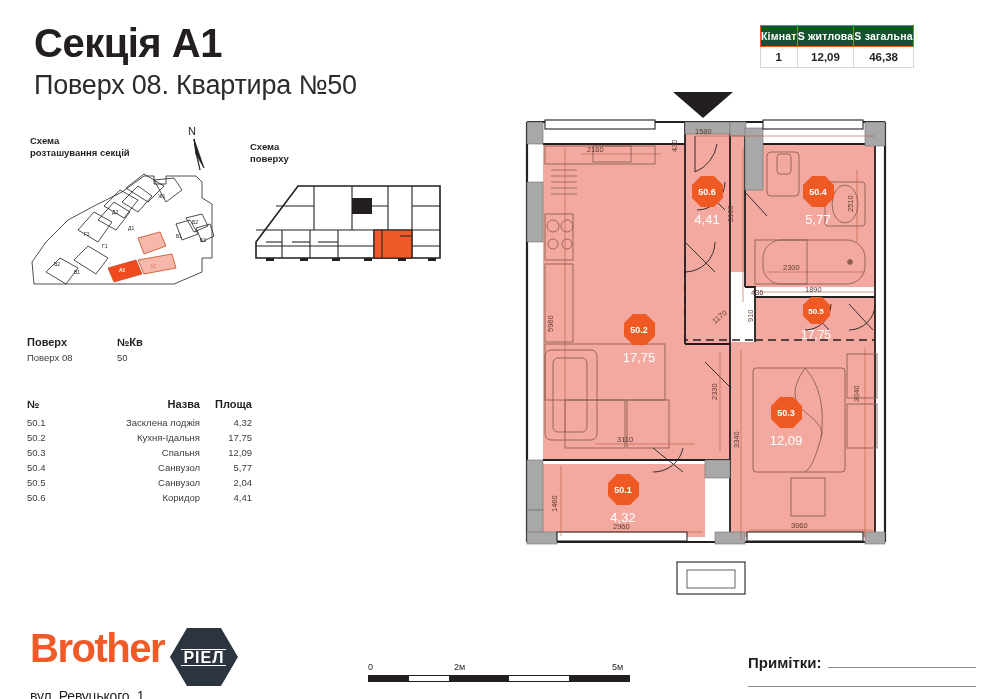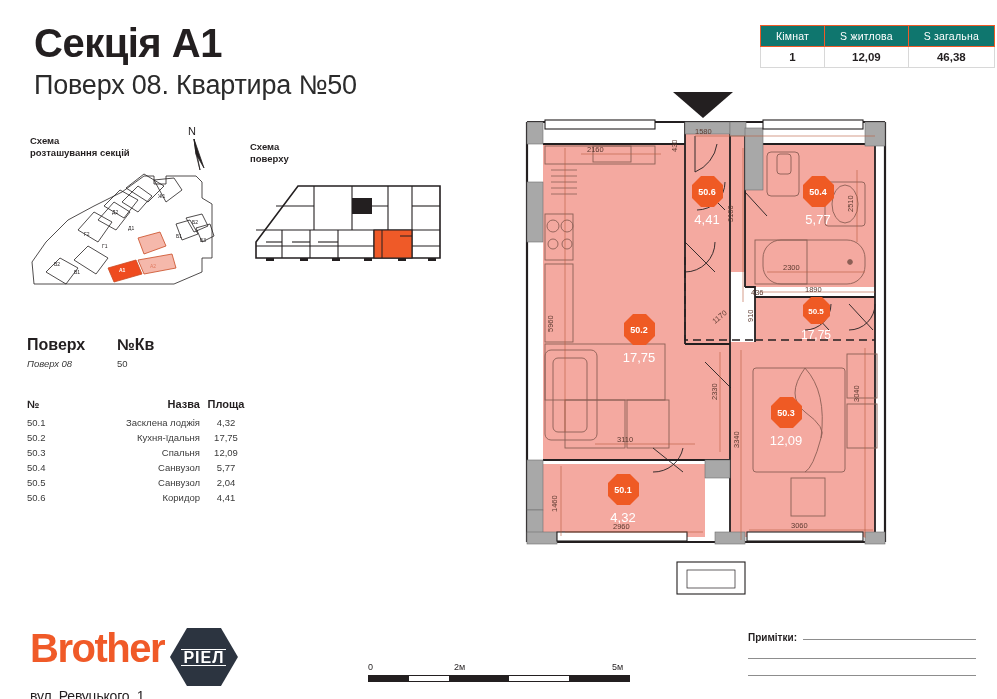--- a/index.html
+++ b/index.html
@@ -23,22 +23,22 @@
     font-size: 27px; font-weight: normal; letter-spacing: -0.2px;
     line-height: 34px; color: #2b2b2b; margin-top: 2px;
   }
 
   
   .summary-table {
     position: absolute; left: 760px; top: 25px;
     border-collapse: collapse; font-size: 10.5px;
   }
   .summary-table th {
-    background: #0f766e; color: #fff; font-weight: normal;
-    padding: 4px 15px; border: 1px solid #f05a28; text-align: center;
+    background: #14532d; color: #fff; font-weight: bold;
+    padding: 4px 0; border: 1px solid #f05a28; text-align: center;
     white-space: nowrap; letter-spacing: 0.2px;
   }
   .summary-table td {
     padding: 4px 9px; border: 1px solid #d8d8d8; text-align: center;
     font-weight: bold; font-size: 11.5px; color: #231f20;
   }
 
   
   .scheme-label {
     position: absolute; font-size: 9.5px; font-weight: bold;
@@ -48,32 +48,32 @@
   #scheme-floor-label { left: 250px; top: 141px; }
 
   .north-arrow { position: absolute; left: 180px; top: 124px; }
 
   
   .site-scheme { position: absolute; left: 26px; top: 162px; }
   .floor-scheme { position: absolute; left: 252px; top: 180px; }
 
   
   .info-block { position: absolute; left: 27px; top: 336px; width: 230px; }
-  .info-head { display: flex; font-size: 16px; font-weight: bold; }
+  .info-head { display: flex; font-size: 11px; font-weight: bold; }
   .info-head .c1 { width: 90px; }
   .info-row { display: flex; font-size: 9.5px; margin-top: 4px; color: #3a3a3a;}
-  .info-row .c1 { width: 90px; font-style: italic; }
+  .info-row .c1 { width: 90px; }
 
   
   .room-table { position: absolute; left: 27px; top: 398px; width: 225px; font-size: 9.5px; }
   .room-table .rt-head { display: flex; font-weight: bold; font-size: 11px; margin-bottom: 5px; }
   .room-table .rt-row { display: flex; line-height: 15px; color: #3a3a3a; }
   .rt-num { width: 48px; }
   .rt-name { width: 125px; text-align: right; }
-  .rt-area { width: 52px; text-align: center; }
+  .rt-area { width: 52px; text-align: right; }
 
   
   .logo-wrap { position: absolute; left: 30px; top: 628px; }
   .logo-row { display: flex; }
   .logo-text {
     font-size: 40px; font-weight: bold; color: #f05a28;
     letter-spacing: -1.5px; line-height: 40px;
   }
   .logo-hex {
     position: relative; width: 68px; height: 58px; margin-left: 6px;
@@ -97,21 +97,21 @@
   .sl-0 { left: 0; }
   .sl-2 { left: 86px; }
   .sl-5 { left: 244px; text-align: center; }
   .scale-bars { display: flex; height: 7px; border: 1px solid #231f20; }
   .sb { height: 100%; }
   .sb-dark { background: #231f20; }
   .sb-light { background: #ffffff; }
 
   
   .notes { position: absolute; left: 748px; top: 632px; width: 228px; }
-  .notes-title { font-size: 10px; font-weight: bold; color: #231f20; }
+  .notes-title { font-size: 15px; font-weight: bold; color: #231f20; margin-top: 22px; }
   .notes-line { border-bottom: 1px solid #8d8d8d; height: 1px; }
   .notes-row1 { display: flex; align-items: flex-end; }
   .notes-row1 .notes-line { flex: 1; margin-left: 6px; margin-bottom: 3px; }
   .notes-free { margin-top: 15px; }
   .notes-free2 { margin-top: 16px; }
 
   
   .plan { position: absolute; left: 505px; top: 92px; }
 </style>
 </head>

